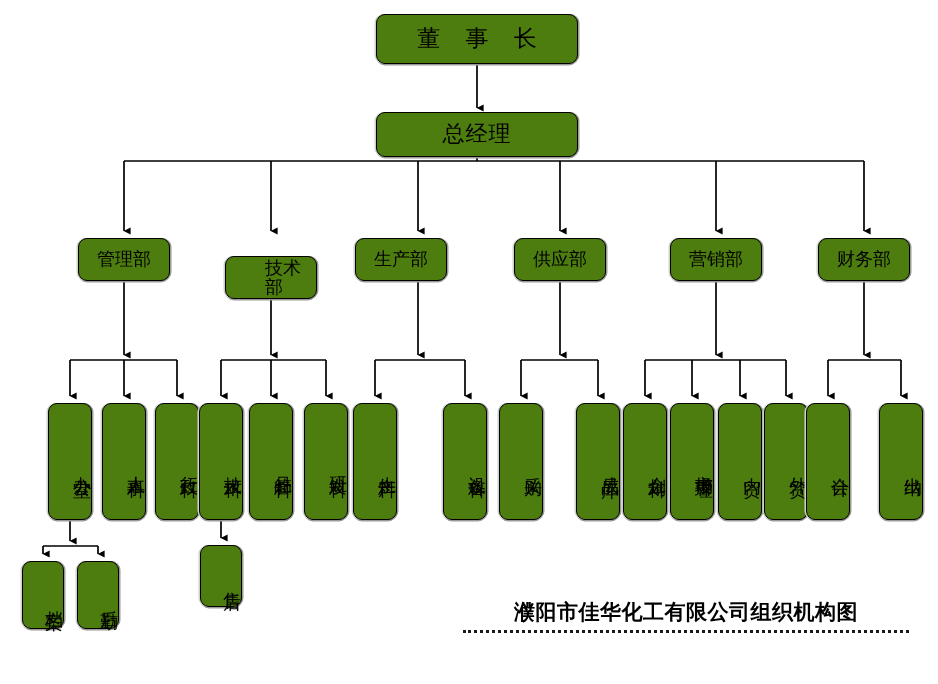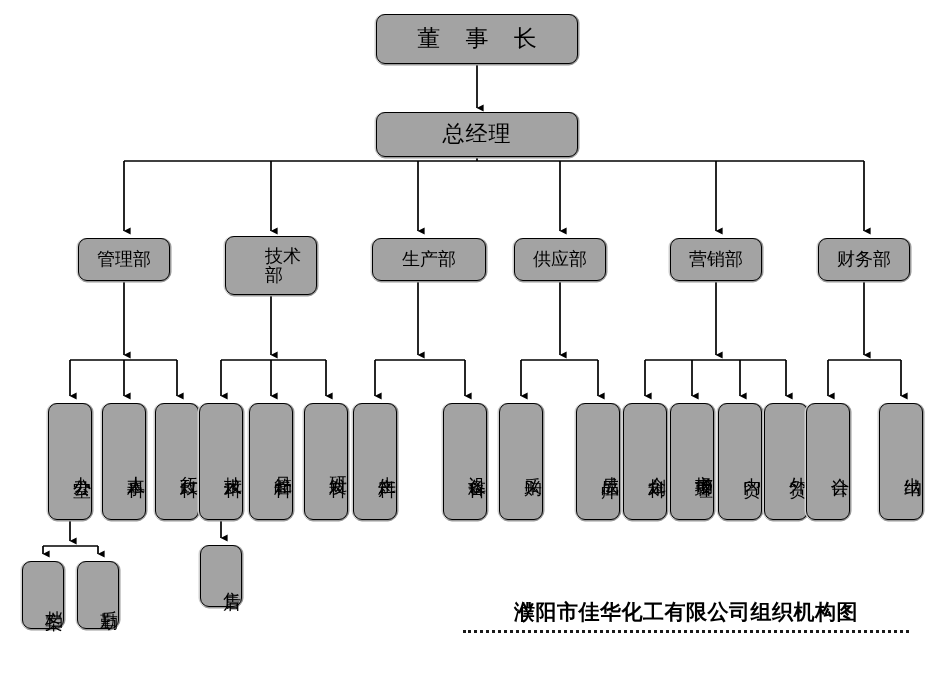--- a/index.html
+++ b/index.html
@@ -6,21 +6,21 @@
   body{
     width:938px;height:684px;background:#ffffff;
     font-family:"DejaVu Sans","Liberation Sans",sans-serif;
     overflow:hidden;position:relative;
   }
   #chart{position:absolute;left:0;top:0;width:938px;height:684px;}
   #wires{position:absolute;left:0;top:0;width:938px;height:684px;pointer-events:none;}
 
   .node{
     position:absolute;box-sizing:border-box;
-    background:#a3a3a3;border:1px solid #000000;border-radius:9px;
+    background:#4d7c0f;border:1px solid #000000;border-radius:9px;
     box-shadow:1.5px 0 0 #9a9a9a, -1.5px 0 0 #cfcfcf, 0 1.5px 0 #9a9a9a;
     display:flex;align-items:center;justify-content:center;
     color:#000;line-height:1.02;
   }
   .node.h{ font-size:21px; }
   .node.h.wide{ font-size:23px; letter-spacing:9px; text-indent:9px; }
   .node.h.mid{ font-size:22px; letter-spacing:1px; }
   .node.dept{ font-size:18px; letter-spacing:0px; }
   .node.v{
     writing-mode:vertical-rl; text-orientation:upright;
@@ -113,24 +113,24 @@
     <span>董 事 长</span>
   </div>
 
   <div class="node dept" style="left:78px;top:238px;width:92px;height:43px;">
     <span>管理部</span>
   </div>
 
   <div class="node h mid" style="left:376px;top:112px;width:202px;height:45px;">
     <span>总经理</span>
   </div>
-  <div class="node dept" style="left:225px;top:236px;width:92px;height:59px;padding-left:39px;">
+  <div class="node dept" style="left:225px;top:256px;width:92px;height:43px;padding-left:39px;">
     <span>技术部</span>
   </div>
-  <div class="node dept" style="left:372px;top:238px;width:114px;height:43px;">
+  <div class="node dept" style="left:355px;top:238px;width:92px;height:43px;">
     <span>生产部</span>
   </div>
   <div class="node dept" style="left:514px;top:238px;width:92px;height:43px;justify-content:center;">
     <span>供应部</span>
   </div>
   <div class="node dept" style="left:670px;top:238px;width:92px;height:43px;">
     <span>营销部</span>
   </div>
   <div class="node dept" style="left:818px;top:238px;width:92px;height:43px;">
     <span>财务部</span>

